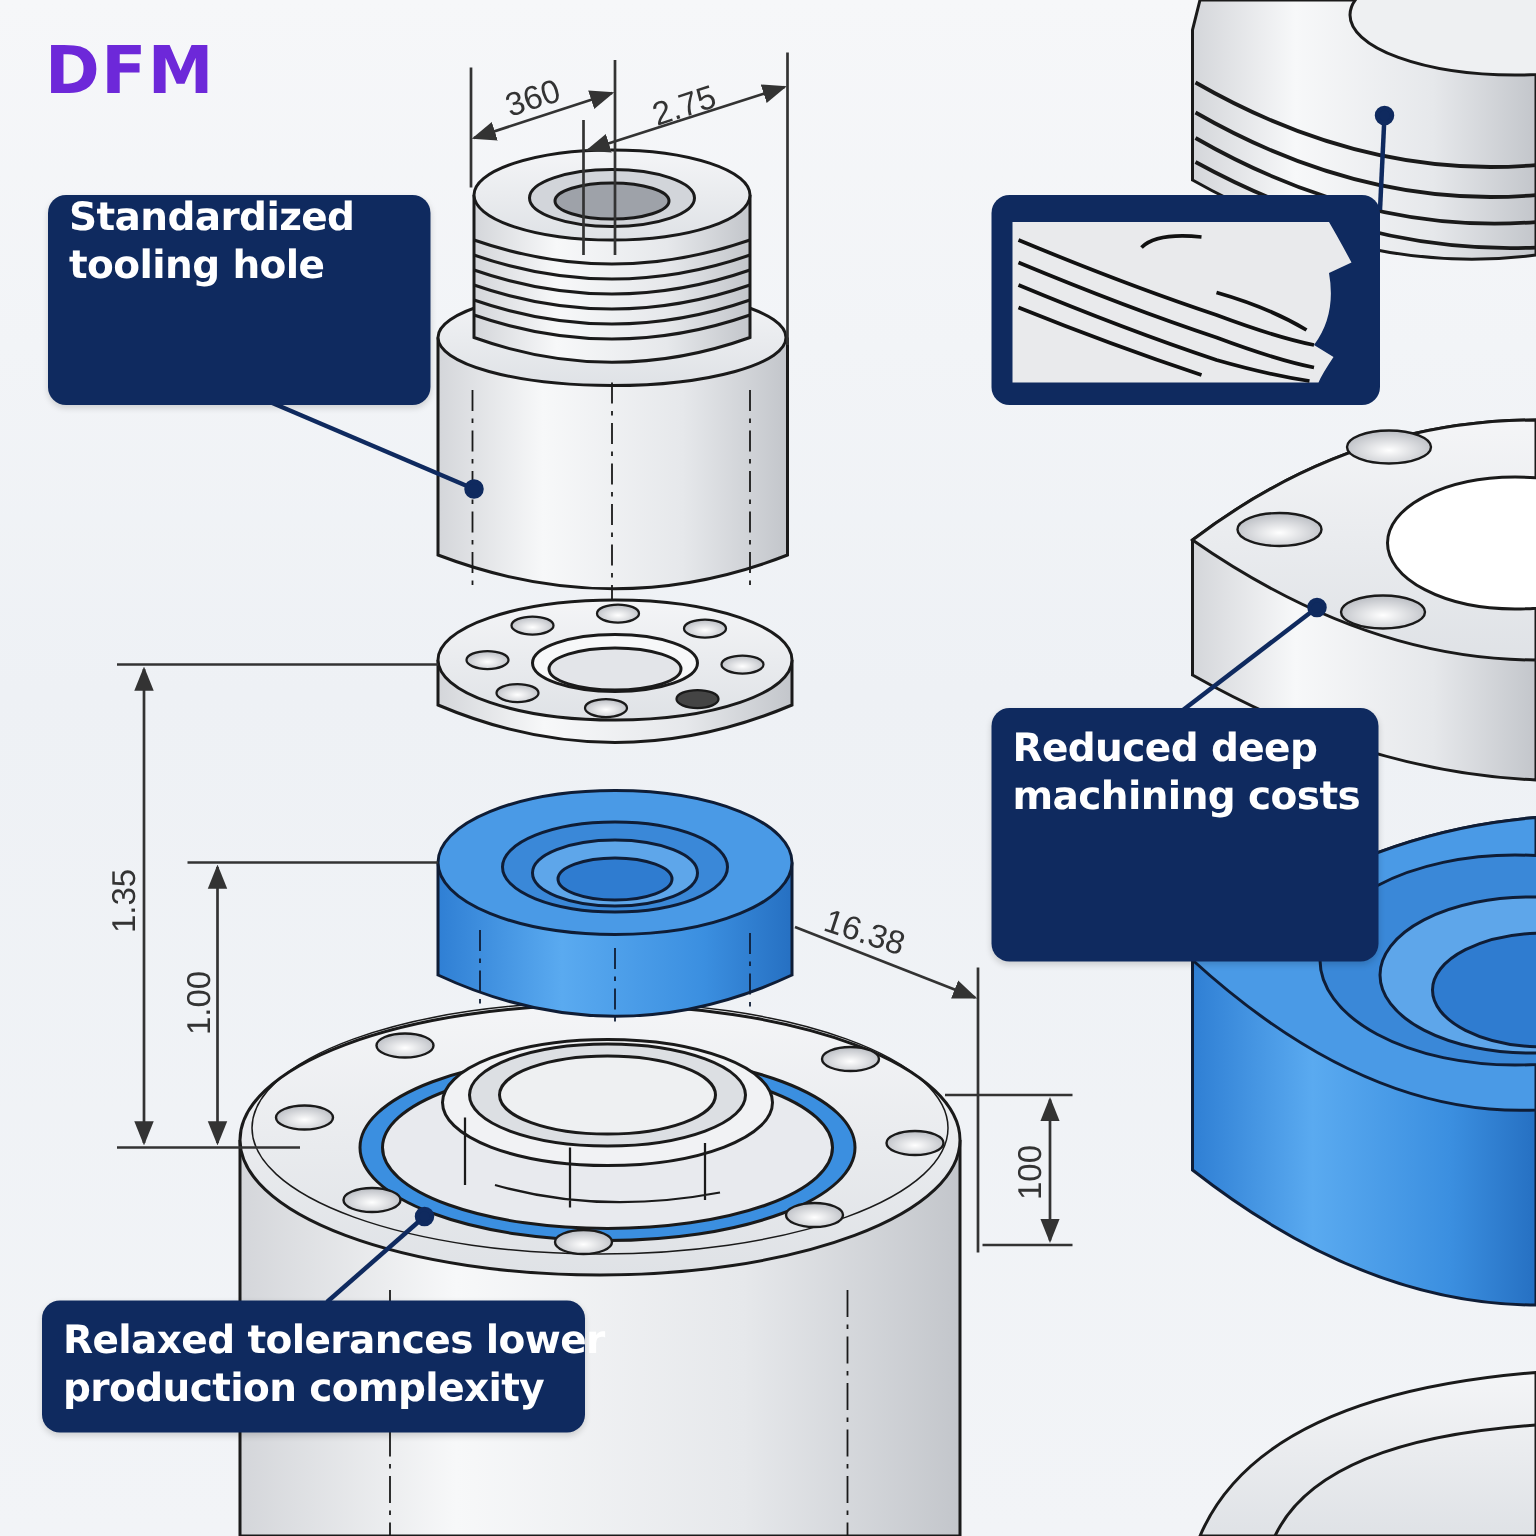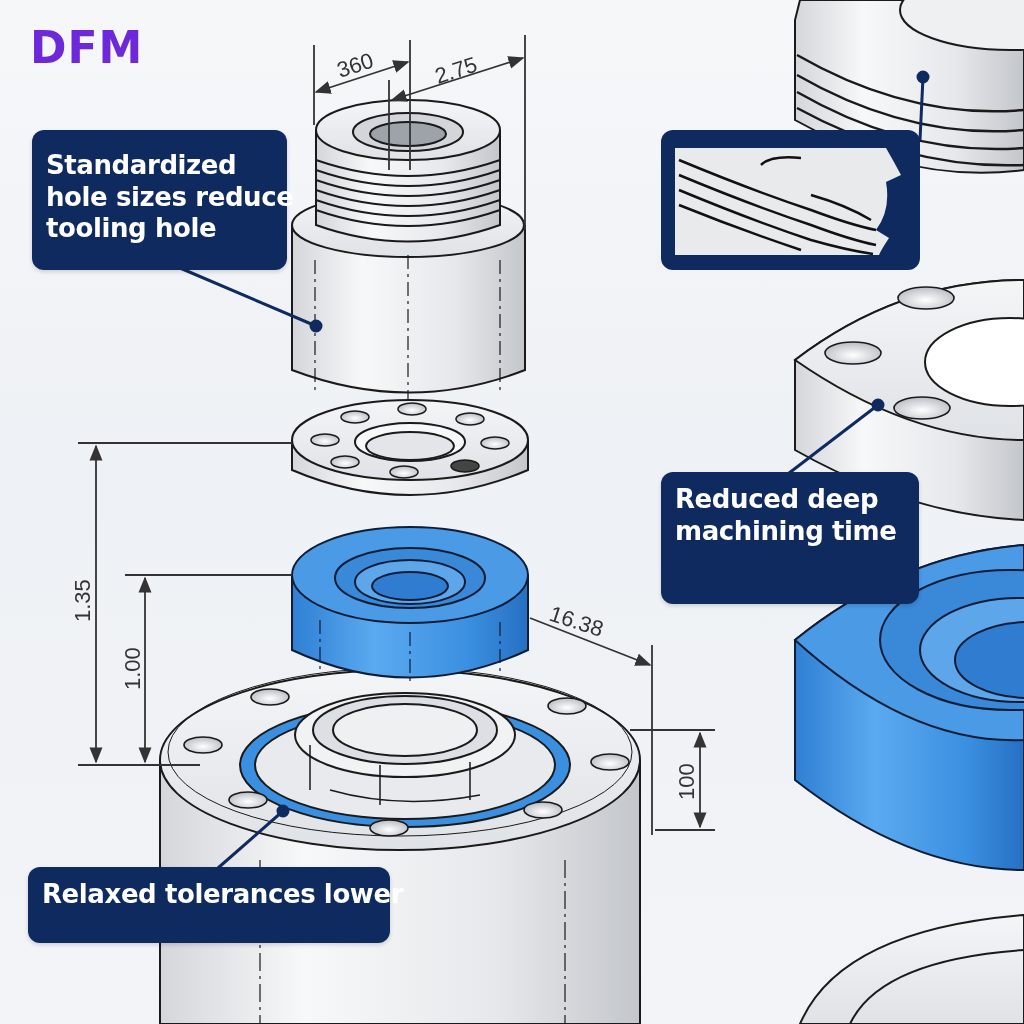--- a/index.html
+++ b/index.html
@@ -15,23 +15,23 @@
     font-size:44px; letter-spacing:1px; color:#6d28d9;
   }
   .callout {
     position:absolute; background:#0f2a5f; color:#ffffff;
     border-radius:12px; box-sizing:border-box;
     font-family:"DejaVu Sans", sans-serif; font-weight:bold;
     line-height:1.22; letter-spacing:-0.4px;
     box-shadow: 0 2px 4px rgba(0,0,0,0.15);
   }
   .callout .line { display:block; white-space:nowrap; }
-  #callout-holes { left:32px; top:130px; width:255px; height:140px; padding:20px 14px; font-size:26px; }
-  #callout-grooves { left:661px; top:472px; width:258px; height:132px; padding:12px 14px; font-size:26px; }
-  #callout-tolerances { left:28px; top:867px; width:362px; height:76px; padding:12px 14px; font-size:26px; }
+  #callout-holes { left:32px; top:130px; width:255px; height:140px; padding:0 14px; font-size:26px; }
+  #callout-grooves { left:661px; top:472px; width:258px; height:169px; padding:12px 14px; font-size:26px; }
+  #callout-tolerances { left:28px; top:867px; width:362px; height:88px; padding:12px 14px; font-size:26px; }
   #inset-frame {
     position:absolute; left:661px; top:130px; width:259px; height:140px;
     background:#0f2a5f; border-radius:12px;
   }
   .dimtext { font-family:"Liberation Sans", sans-serif; font-size:22px; fill:#333; }
 </style>
 </head>
 <body>
 
 <div id="stage">
@@ -204,40 +204,40 @@
     <circle cx="923" cy="77" r="5"></circle>
     <line x1="218" y1="868" x2="283" y2="811"></line>
     <circle cx="283" cy="811" r="5"></circle>
   </g>
 </svg>
 
 <div class="title">DFM</div>
 
 <div class="callout" id="callout-holes">
   <span class="line">Standardized</span>
-  <span class="line">hole sizes reduce</span>
   <span class="line">tooling hole</span>
 </div>
 
 <div id="inset-frame">
   <svg width="259" height="140" viewBox="0 0 259 140">
     <path d="M14,18 L225,18 Q232,30 240,45 L225,52 Q230,80 215,100 L228,108 Q220,120 218,125 L14,125 Z" fill="#e9eaec"></path>
     <g stroke="#111" stroke-width="2.5" fill="none">
       <path d="M18,30 Q90,60 150,80 Q190,95 215,100"></path>
       <path d="M18,45 Q90,75 150,95 Q190,110 215,115"></path>
       <path d="M18,60 Q90,90 150,110 Q185,120 212,124"></path>
       <path d="M18,75 Q80,100 140,120"></path>
       <path d="M100,35 Q110,25 140,28"></path>
       <path d="M150,65 Q185,75 210,90"></path>
     </g>
   </svg>
 </div>
 
 <div class="callout" id="callout-grooves">
   <span class="line">Reduced deep</span>
-  <span class="line">machining time</span>
+  <span class="line">machining costs</span>
 </div>
 
 <div class="callout" id="callout-tolerances">
   <span class="line">Relaxed tolerances lower</span>
+  <span class="line">production complexity</span>
 </div>
 
 </div>
 
 </body></html>

